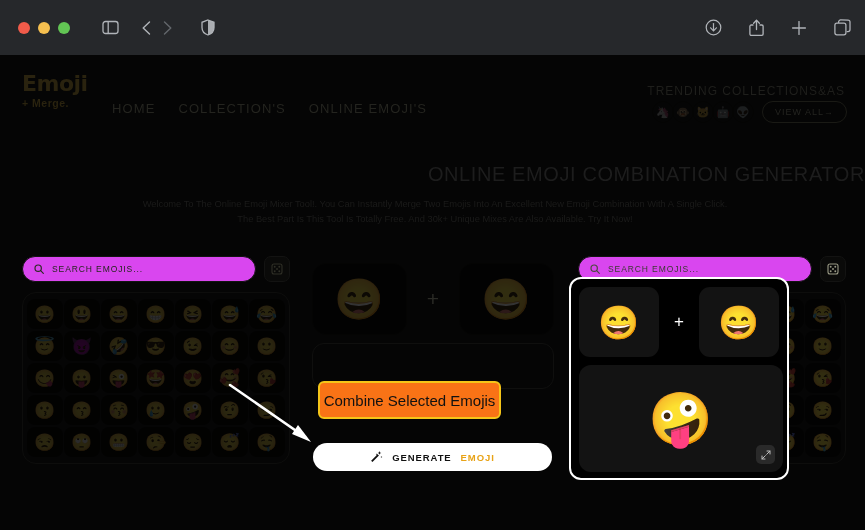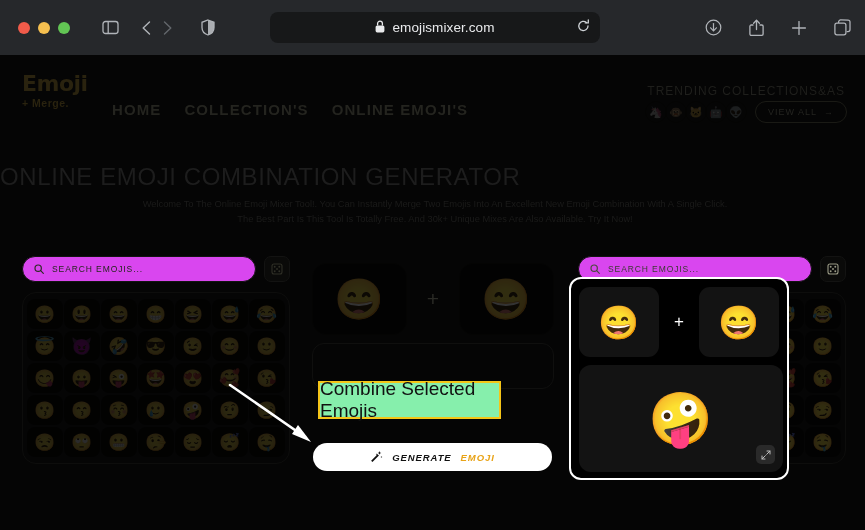--- a/index.html
+++ b/index.html
@@ -69,50 +69,50 @@
   }
   .logo-sub {
     font-size: 10.5px; font-weight: bold; color: #2a230f;
     margin-top: 2px; letter-spacing: .5px;
   }
   .nav {
     position: absolute; left: 112px; top: 101px;
     display: flex; gap: 23px;
   }
   .nav-item {
-    font-size: 15px; color: #24241f; letter-spacing: 1.1px;
-    font-weight: 700;
+    font-size: 13px; color: #24241f; letter-spacing: 1.1px;
+    font-weight: 400;
   }
   .trending-label {
     position: absolute; right: 20px; top: 84px;
     font-size: 12px; color: #1f1f1c; letter-spacing: 1px;
   }
   .trending-row {
     position: absolute; right: 18px; top: 101px;
     display: flex; align-items: center; gap: 0px;
   }
   .tchip {
     width: 22px; height: 22px; border-radius: 50%;
     border: 1px solid #17170f;
     display: flex; align-items: center; justify-content: center;
     font-size: 11px; margin-right: -2px;
     filter: brightness(.16) saturate(.7);
   }
   .viewall {
     margin-left: 10px; padding: 5px 12px;
     border: 1px solid #1a1a15; border-radius: 14px;
     font-size: 9px; color: #242420; letter-spacing: 1px;
-    display: flex; align-items: center; gap: 7px;
+    display: flex; align-items: center; 
   }
 
   
   .hero-title {
     position: absolute; left: 0; right: 0; top: 165px;
-    text-align: left;
-    font-size: 24px; color: #1d1d1d; letter-spacing: .6px;
+    text-align: right;
+    font-size: 20px; color: #1d1d1d; letter-spacing: .6px;
     font-weight: 400;
   }
   .hero-sub {
     position: absolute; left: 140px; width: 590px; top: 198px;
     text-align: center;
     font-size: 9.3px; line-height: 15px; color: #1b1b1a;
   }
 
   
   .picker-left {
@@ -175,31 +175,30 @@
     margin-top: 8px; width: 242px; height: 46px;
     border: 1px solid #0f0f0e; border-radius: 12px;
   }
   .generate-btn {
     position: absolute; left: 313px; top: 443px;
     width: 239px; height: 28px; border-radius: 14px;
     background: #ffffff;
     display: flex; align-items: center; justify-content: center; gap: 9px;
     font-size: 9.5px; letter-spacing: .9px; font-weight: 600;
     color: #111;
-    font-style: italic;
   }
   .gen-accent { color: #e8a317; }
 
   
   .tooltip {
     position: absolute; left: 318px; top: 381px;
     width: 183px; height: 38px;
-    background: #86efac; border: 2px solid #f5c518; border-radius: 0;
-    display: flex; align-items: center; justify-content: center;
-    font-size: 19px; color: #111; letter-spacing: 0px;
+    background: #f97316; border: 2px solid #f5c518; border-radius: 6px;
+    display: flex; align-items: center; justify-content: center;
+    font-size: 15px; color: #111; letter-spacing: 0px;
   }
 
   
   .arrow { position: absolute; left: 225px; top: 380px; }
 
   
   .highlight-panel {
     position: absolute; left: 569px; top: 277px;
     width: 220px; height: 203px;
     border: 2px solid #ffffff; border-radius: 12px;
@@ -265,37 +264,20 @@
       </div>
     </div>
 
     <div class="chrome-icon shield-btn">
       <svg width="14" height="17" viewBox="0 0 14 17">
         <path d="M7 1 L13 3.3 V8.5 C13 12.3 10.4 14.9 7 16 C3.6 14.9 1 12.3 1 8.5 V3.3 Z" fill="none" stroke="#c9cdd2" stroke-width="1.3"></path>
         <path d="M7 1 L13 3.3 V8.5 C13 12.3 10.4 14.9 7 16 Z" fill="#c9cdd2" opacity=".95"></path>
       </svg>
     </div>
 
-    <div class="urlbar">
-      <div class="lockwrap">
-        <span>
-          <svg width="10" height="13" viewBox="0 0 10 13">
-            <rect x="0.6" y="5.4" width="8.8" height="7" rx="1.6" fill="#e9eaec"></rect>
-            <path d="M2.6 5.4 V3.6 a2.4 2.4 0 0 1 4.8 0 V5.4" fill="none" stroke="#e9eaec" stroke-width="1.3"></path>
-          </svg>
-        </span>
-        <span class="url-text">emojismixer.com</span>
-      </div>
-      <span class="reload">
-        <svg width="13" height="14" viewBox="0 0 13 14" fill="none" stroke="#cfd3d7" stroke-width="1.3" stroke-linecap="round">
-          <path d="M11 7 a4.6 4.6 0 1 1 -1.6 -3.5"></path>
-          <polyline points="11.3,0.9 11.3,3.9 8.3,3.9"></polyline>
-        </svg>
-      </span>
-    </div>
 
     <div class="right-icons">
       <div class="chrome-icon">
         <svg width="17" height="17" viewBox="0 0 17 17" fill="none" stroke="#c9cdd2" stroke-width="1.2" stroke-linecap="round" stroke-linejoin="round">
           <circle cx="8.5" cy="8.5" r="7.3"></circle>
           <line x1="8.5" y1="4.5" x2="8.5" y2="11.6"></line>
           <polyline points="5.6,8.8 8.5,11.8 11.4,8.8"></polyline>
         </svg>
       </div>
       <div class="chrome-icon">

